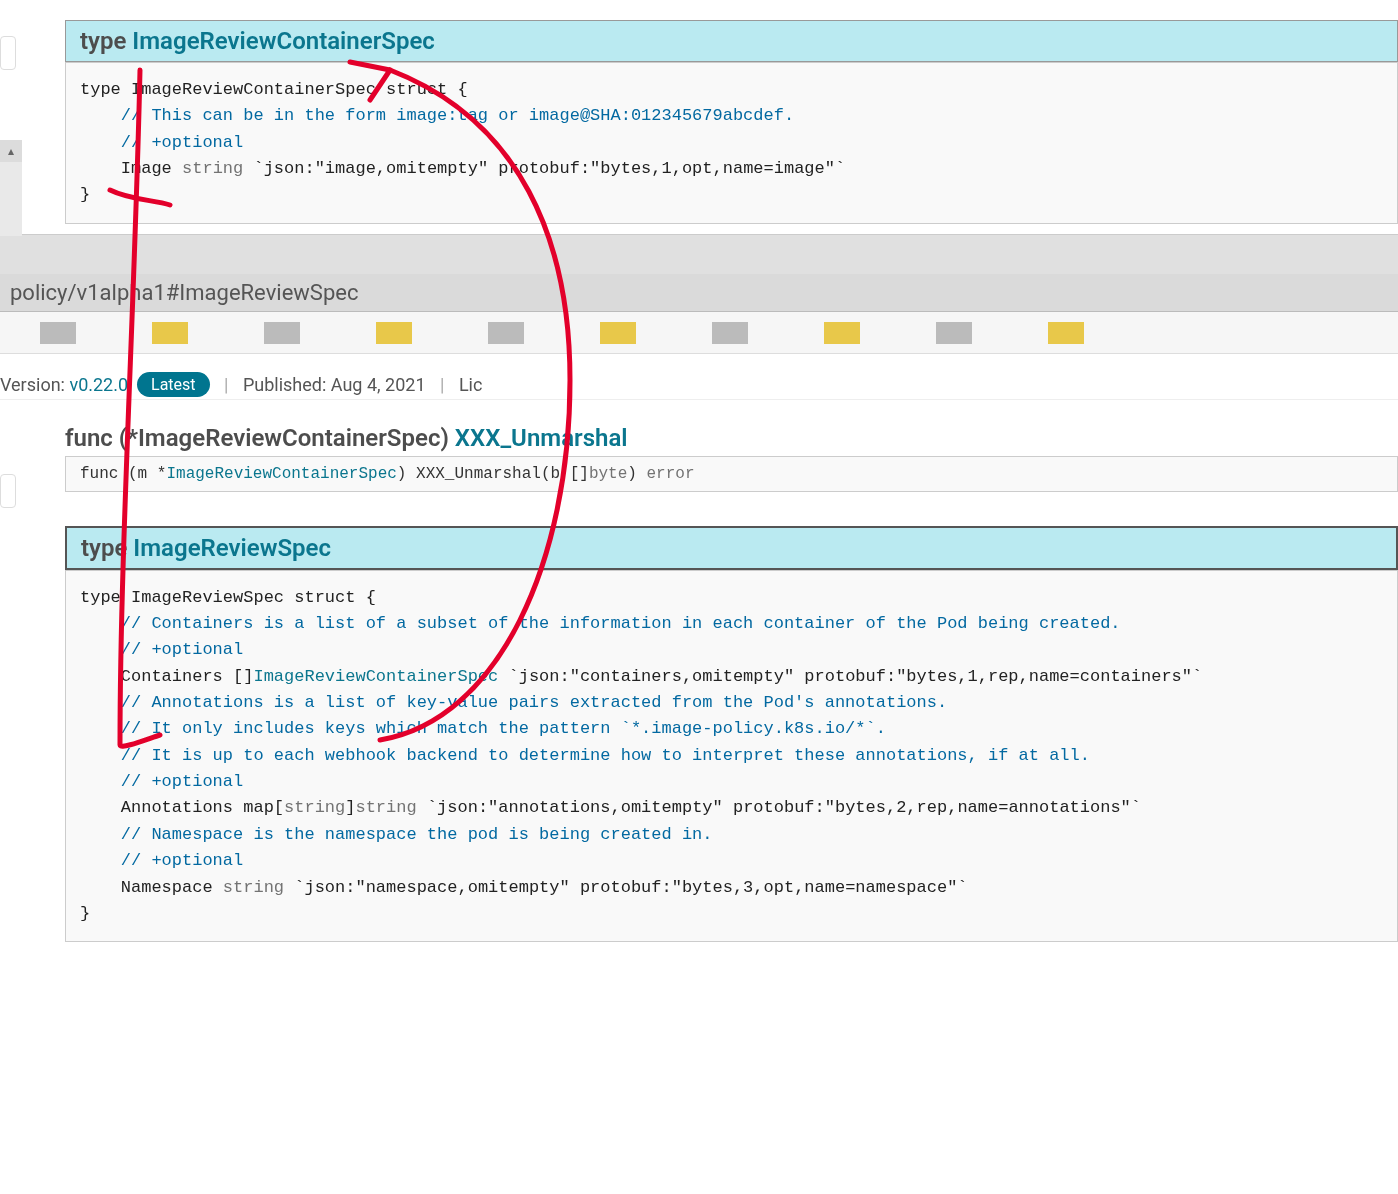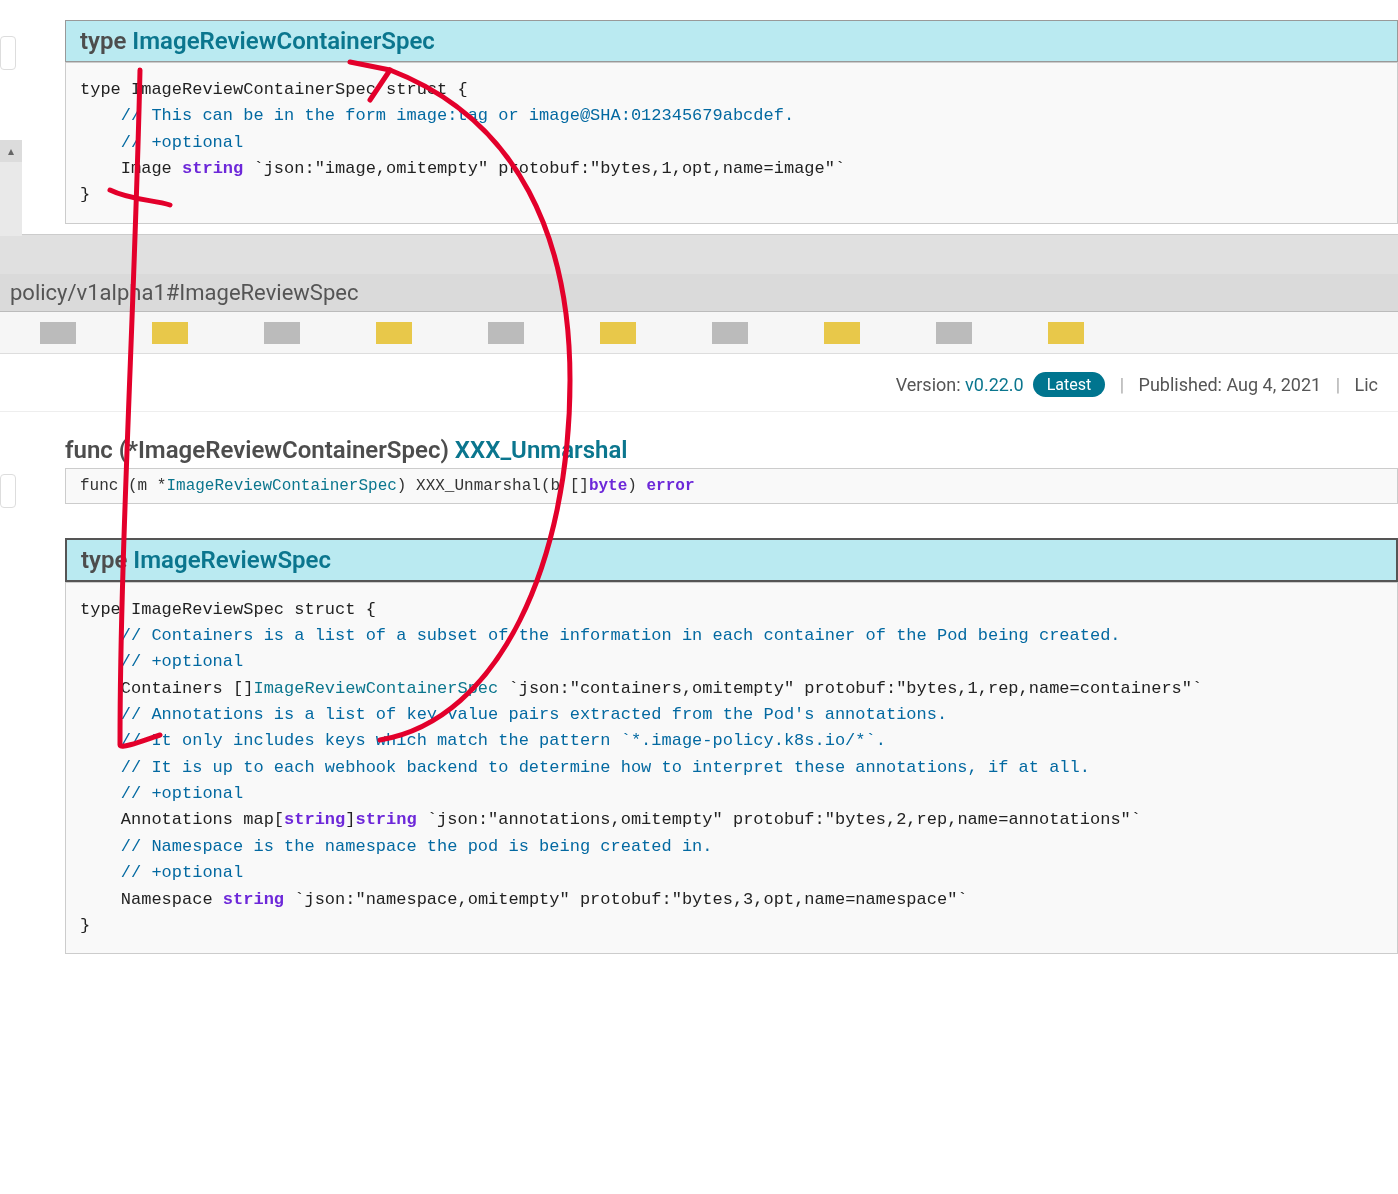--- a/index.html
+++ b/index.html
@@ -26,21 +26,21 @@
     border: 1px solid #ccc;
     background: #f9f9f9;
     padding: 14px;
     font-family: Consolas, "Courier New", monospace;
     font-size: 17px;
     line-height: 1.55;
     white-space: pre;
     color: #222;
   }
   .comment { color: #0369a1; }
-  .keyword { color: #6d28d9; font-weight: bold; }
+  .keyword { color: #737373; }
   .code-link { color: #0b768e; }
   .content { margin-left: 65px; margin-right: 0; }
   .sidebar-box {
     position: absolute;
     left: 0;
     border: 1px solid #ddd;
     background: #fff;
     width: 16px;
     height: 34px;
     border-radius: 4px;
@@ -60,22 +60,22 @@
     overflow: hidden;
   }
   .bookmark-row .tile {
     display: inline-block;
     width: 36px;
     height: 22px;
     margin-top: 10px;
     margin-right: 72px;
   }
   .metadata-bar {
-    padding: 18px 20px 14px 0;
-    text-align: right;
+    padding: 18px 20px 2px 0;
+    text-align: left;
     font-size: 18px;
     color: #555;
     border-bottom: 1px solid #eee;
   }
   .metadata-bar .link { color: #0b768e; }
   .badge {
     display: inline-block;
     background: #00758f;
     color: #fff;
     border-radius: 999px;

